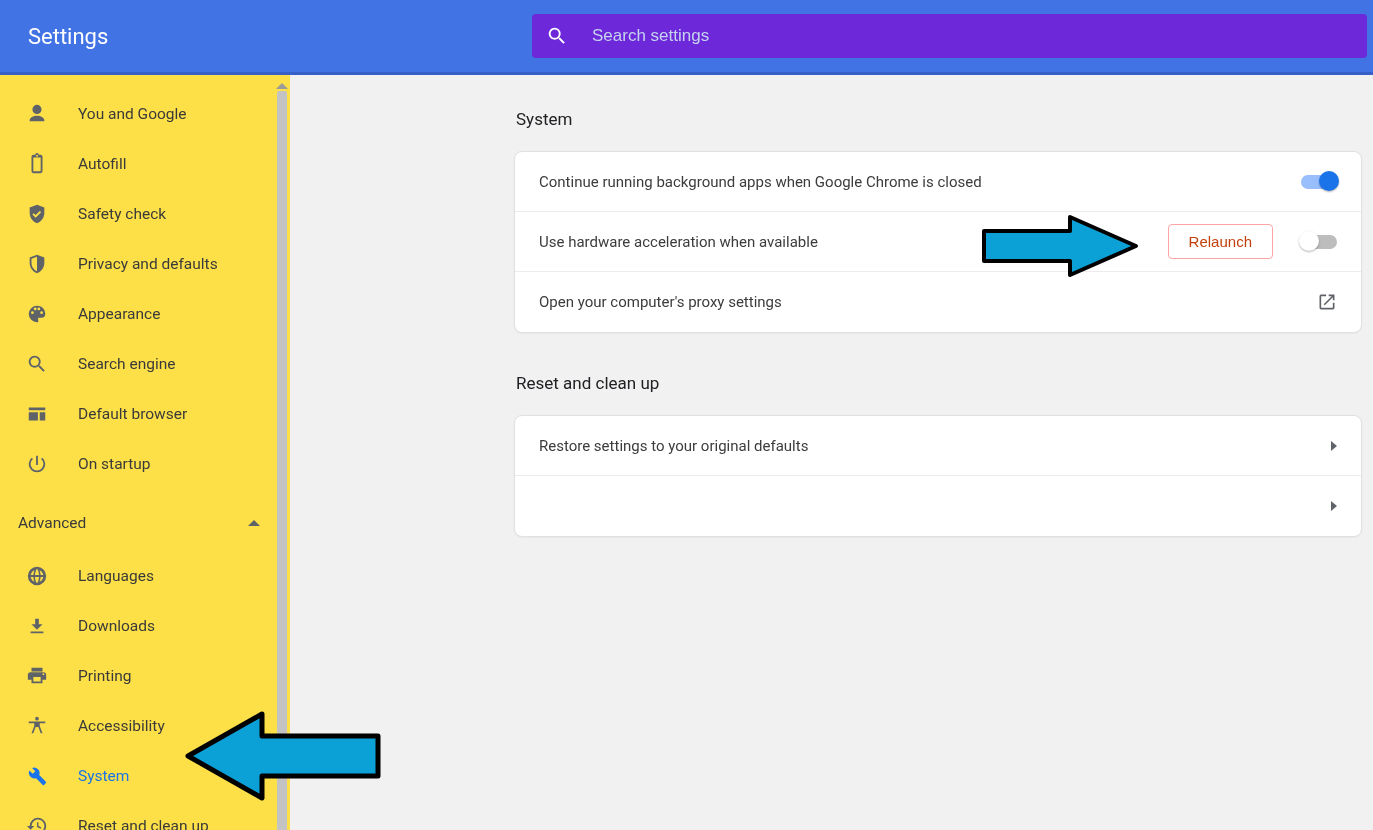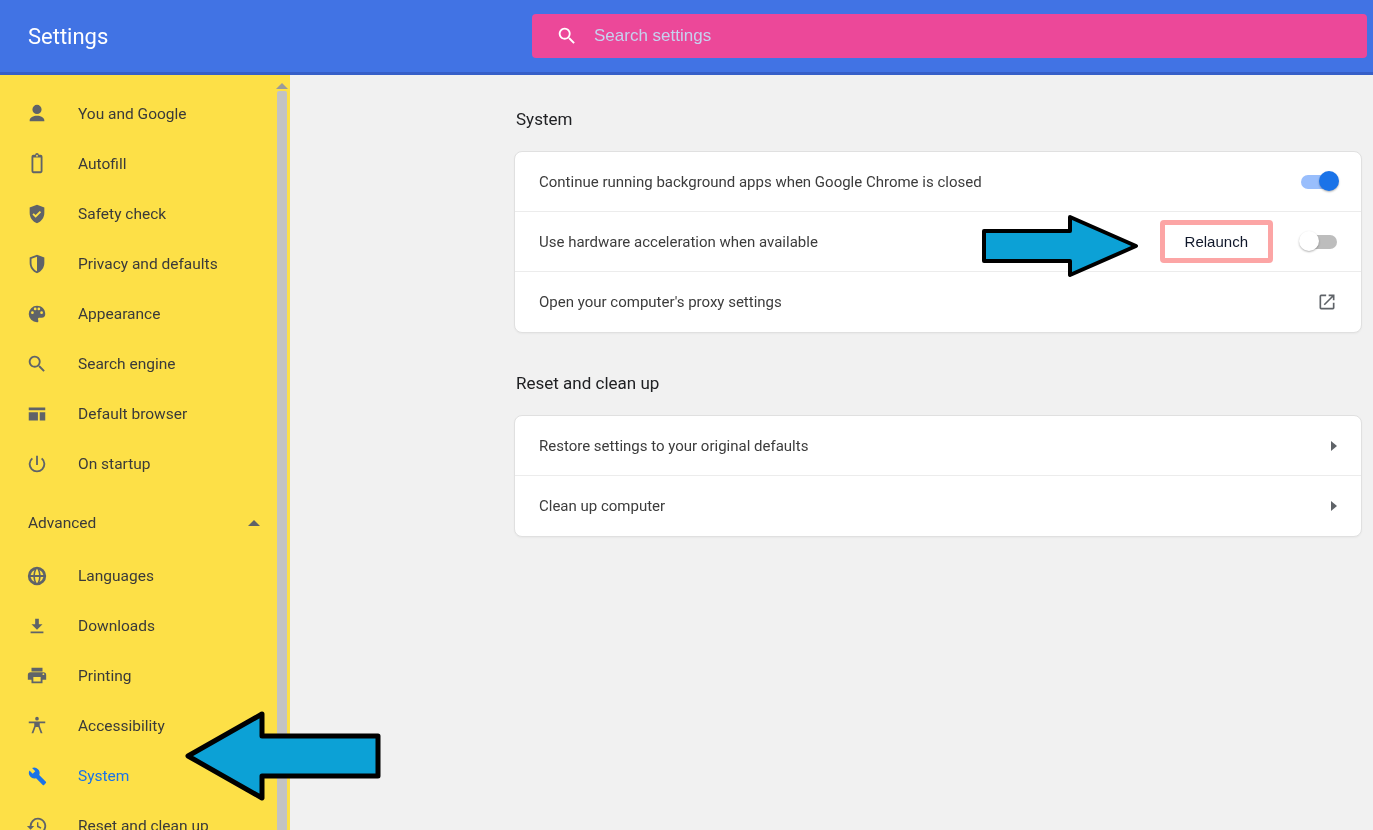--- a/index.html
+++ b/index.html
@@ -4,22 +4,22 @@
 <style>
   * { box-sizing: border-box; margin: 0; padding: 0; }
   html, body { width: 1373px; height: 830px; font-family: "Segoe UI", Roboto, Arial, sans-serif; background: #fff; overflow: hidden; }
   .header {
     display: flex; align-items: center;
     height: 72px; background: #4173e4; color: #fff;
     padding-left: 28px;
   }
   .header-title { font-size: 22px; font-weight: 400; flex: 0 0 auto; width: 504px; }
   .search-box {
-    flex: 1; height: 44px; background: #ec4899; border-radius: 4px;
-    display: flex; align-items: center; padding: 0 24px; margin-right: 6px;
+    flex: 1; height: 44px; background: #6d28d9; border-radius: 4px;
+    display: flex; align-items: center; padding: 0 14px; margin-right: 6px; gap: 8px;
   }
   .search-box svg { fill: #fff; width: 22px; height: 22px; margin-right: 16px; }
   .search-box input {
     flex: 1; background: transparent; border: none; outline: none;
     color: #fff; font-size: 17px;
   }
   .search-box input::placeholder { color: #c6d2ef; }
   .divider-under-header { height: 3px; background: #365fc8; }
 
   .body { display: flex; height: calc(830px - 67px); }
@@ -41,21 +41,21 @@
   .nav-item {
     display: flex; align-items: center; height: 50px;
     padding-left: 26px; cursor: pointer; color: #3a3a3a;
   }
   .nav-item .ico { width: 22px; height: 22px; margin-right: 30px; fill: #5f6368; color:#5f6368; }
   .nav-item.active { color: #1a73e8; }
   .nav-item.active .ico { fill: #1a73e8; color:#1a73e8; }
   .nav-item span { font-size: 15.5px; }
   .adv-header {
     display: flex; align-items: center; height: 48px;
-    padding-left: 28px; padding-right: 30px; color: #3a3a3a; cursor: pointer;
+    padding-left: 18px; padding-right: 30px; color: #3a3a3a; cursor: pointer;
     margin-top: 10px; margin-bottom: 4px;
   }
   .adv-header span { font-size: 15.5px; flex: 1; }
   .adv-caret {
     width: 0; height: 0;
     border-left: 6px solid transparent; border-right: 6px solid transparent;
     border-bottom: 6px solid #5f6368;
   }
 
   .main {
@@ -84,21 +84,21 @@
     width: 20px; height: 20px; border-radius: 50%; background: #1a73e8;
     box-shadow: 0 1px 2px rgba(0,0,0,0.3);
   }
   .toggle.off { background: #bdbdbd; }
   .toggle.off::after {
     content: ""; position: absolute; left: -2px; top: -4px;
     width: 20px; height: 20px; border-radius: 50%; background: #fff;
     box-shadow: 0 1px 2px rgba(0,0,0,0.3);
   }
   .relaunch-btn {
-    border: 5px solid #fca5a5; background: #fff; color: #0f172a;
+    border: 1px solid #fca5a5; background: #fff; color: #c2410c;
     font-size: 15px; padding: 8px 20px; border-radius: 4px; margin-right: 28px;
     cursor: pointer;
   }
   .ext-icon { width: 20px; height: 20px; fill: #5f6368; }
   .chev-right {
     width: 0; height: 0;
     border-top: 5px solid transparent; border-bottom: 5px solid transparent;
     border-left: 6px solid #5f6368;
   }
 
@@ -242,21 +242,20 @@
         </div>
       </div>
 
       <div class="section-title">Reset and clean up</div>
       <div class="card">
         <div class="row" style="cursor:pointer;">
           <div class="label">Restore settings to your original defaults</div>
           <div class="chev-right"></div>
         </div>
         <div class="row" style="cursor:pointer;">
-          <div class="label">Clean up computer</div>
           <div class="chev-right"></div>
         </div>
       </div>
     </div>
 
     <div class="arrow-annot" style="left:690px; top:138px;">
       <svg width="160" height="66" viewBox="0 0 160 66">
         <polygon points="4,18 90,18 90,4 156,33 90,62 90,48 4,48" fill="#0ca1d6" stroke="#000" stroke-width="4" stroke-linejoin="round"></polygon>
       </svg>
     </div>

